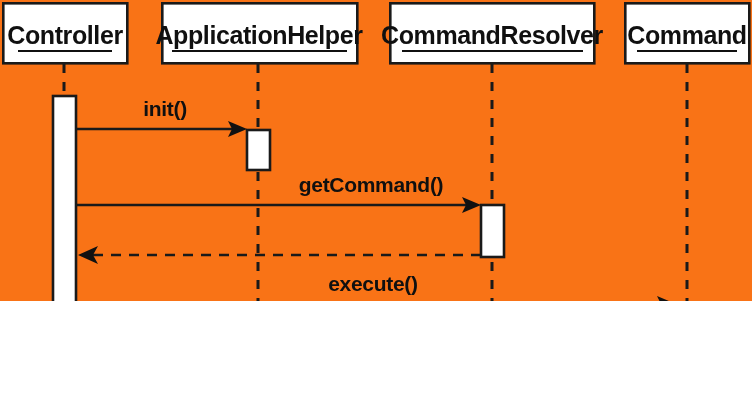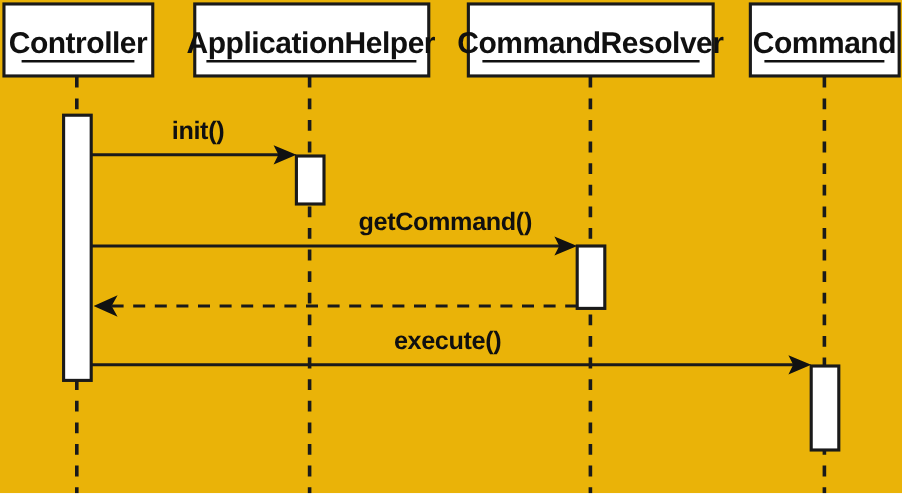--- a/index.html
+++ b/index.html
@@ -6,22 +6,22 @@
     margin: 0;
     padding: 0;
     background: #ffffff;
   }
   body {
     font-family: "Liberation Sans", sans-serif;
   }
   #diagram-root {
     position: relative;
     width: 752px;
-    height: 411px;
-    background: #eab308;
+    height: 301px;
+    background: #f97316;
     overflow: hidden;
     text-align: center;
   }
   svg.canvas {
     position: absolute;
     left: 0;
     top: 0;
     width: 752px;
     height: 415px;
     display: block;

